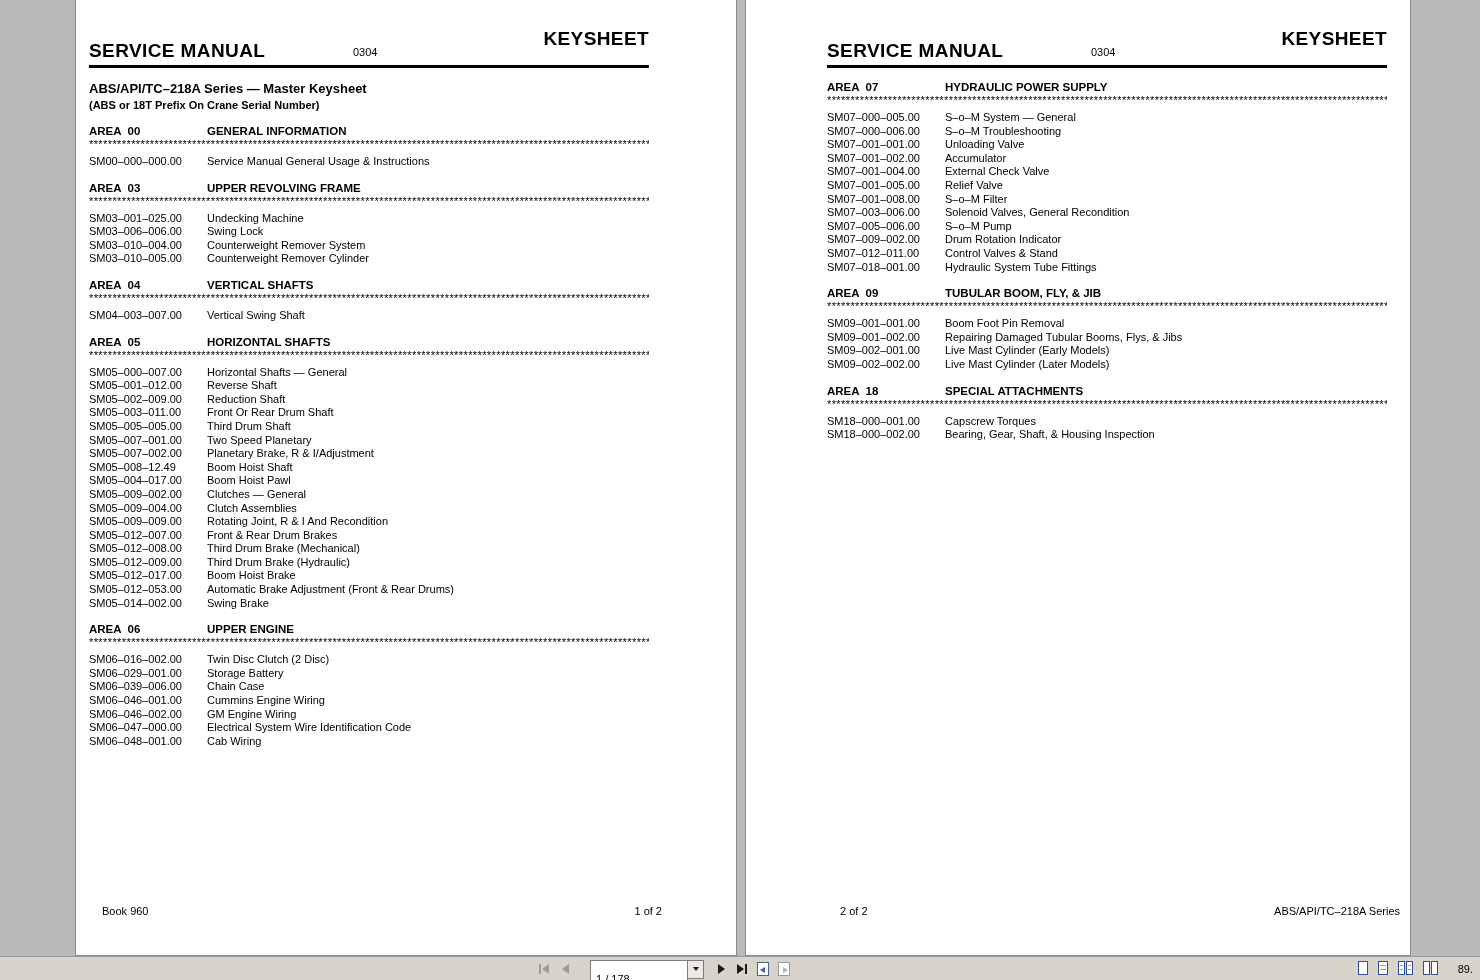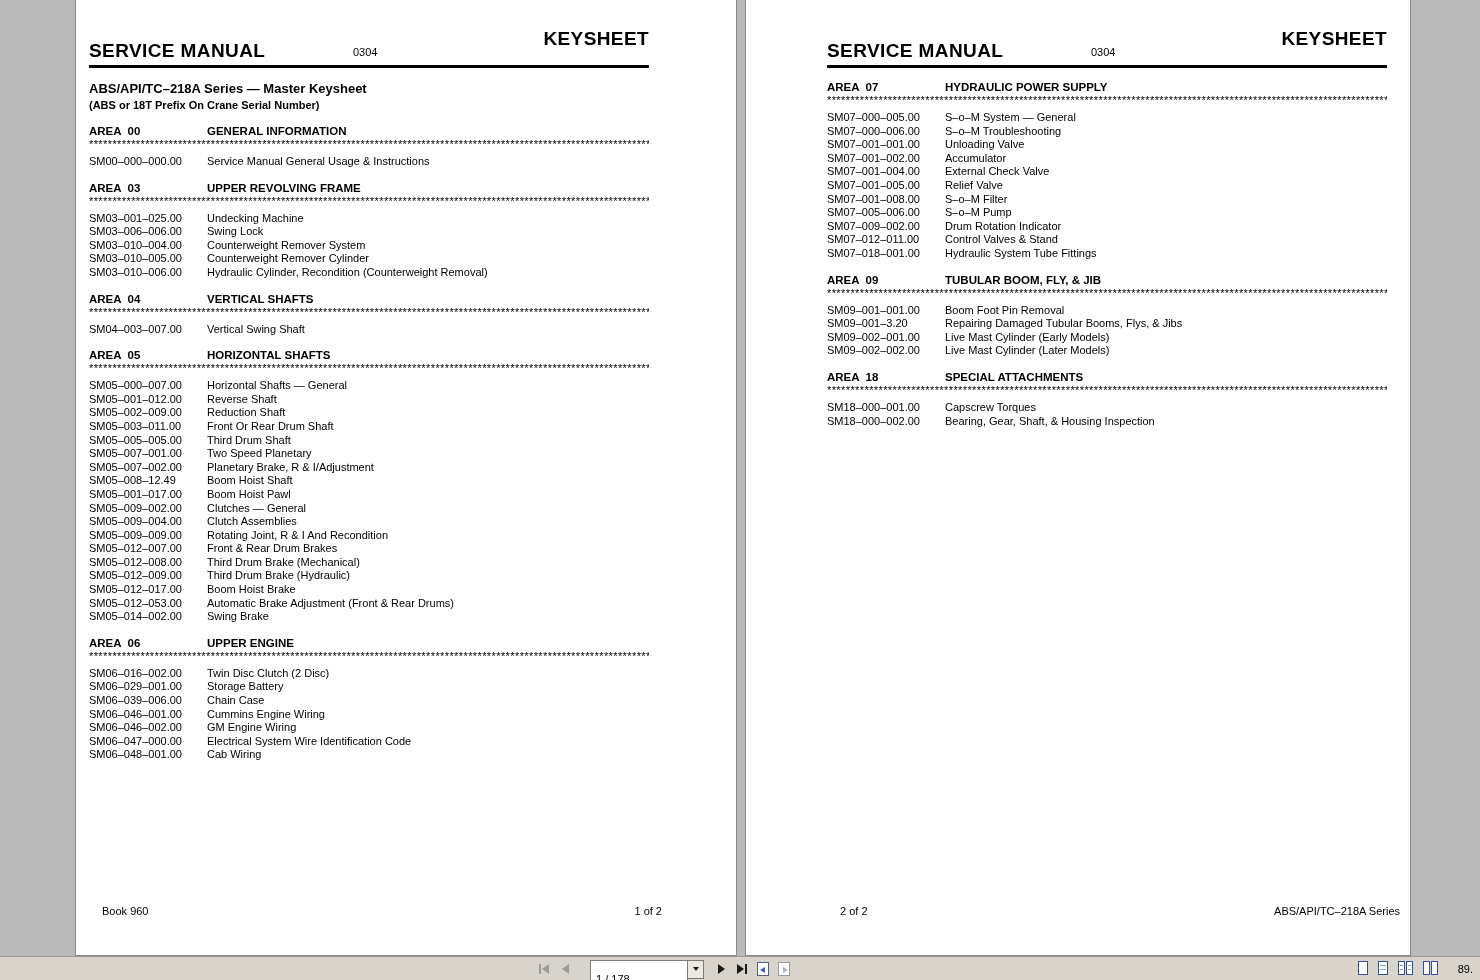--- a/index.html
+++ b/index.html
@@ -118,39 +118,38 @@
           <div class="stars">**********************************************************************************************************************************</div>
           <div class="item-row"><span class="item-code">SM00–000–000.00</span><span class="item-desc">Service Manual General Usage &amp; Instructions</span></div>
         </div>
         <div class="section">
           <div class="area-row"><span class="area-label">AREA  03</span><span class="area-name">UPPER REVOLVING FRAME</span></div>
           <div class="stars">**********************************************************************************************************************************</div>
           <div class="item-row"><span class="item-code">SM03–001–025.00</span><span class="item-desc">Undecking Machine</span></div>
           <div class="item-row"><span class="item-code">SM03–006–006.00</span><span class="item-desc">Swing Lock</span></div>
           <div class="item-row"><span class="item-code">SM03–010–004.00</span><span class="item-desc">Counterweight Remover System</span></div>
           <div class="item-row"><span class="item-code">SM03–010–005.00</span><span class="item-desc">Counterweight Remover Cylinder</span></div>
-          <div class="item-row"><span class="item-code">SM03–010–006.00</span><span class="item-desc">Hydraulic Cylinder, Recondition (Counterweight Removal)</span></div>
         </div>
         <div class="section">
           <div class="area-row"><span class="area-label">AREA  04</span><span class="area-name">VERTICAL SHAFTS</span></div>
           <div class="stars">**********************************************************************************************************************************</div>
           <div class="item-row"><span class="item-code">SM04–003–007.00</span><span class="item-desc">Vertical Swing Shaft</span></div>
         </div>
         <div class="section">
           <div class="area-row"><span class="area-label">AREA  05</span><span class="area-name">HORIZONTAL SHAFTS</span></div>
           <div class="stars">**********************************************************************************************************************************</div>
           <div class="item-row"><span class="item-code">SM05–000–007.00</span><span class="item-desc">Horizontal Shafts — General</span></div>
           <div class="item-row"><span class="item-code">SM05–001–012.00</span><span class="item-desc">Reverse Shaft</span></div>
           <div class="item-row"><span class="item-code">SM05–002–009.00</span><span class="item-desc">Reduction Shaft</span></div>
           <div class="item-row"><span class="item-code">SM05–003–011.00</span><span class="item-desc">Front Or Rear Drum Shaft</span></div>
           <div class="item-row"><span class="item-code">SM05–005–005.00</span><span class="item-desc">Third Drum Shaft</span></div>
           <div class="item-row"><span class="item-code">SM05–007–001.00</span><span class="item-desc">Two Speed Planetary</span></div>
           <div class="item-row"><span class="item-code">SM05–007–002.00</span><span class="item-desc">Planetary Brake, R &amp; I/Adjustment</span></div>
           <div class="item-row"><span class="item-code">SM05–008–12.49</span><span class="item-desc">Boom Hoist Shaft</span></div>
-          <div class="item-row"><span class="item-code">SM05–001–017.00</span><span class="item-desc">Boom Hoist Pawl</span></div>
+          <div class="item-row"><span class="item-code">SM05–004–017.00</span><span class="item-desc">Boom Hoist Pawl</span></div>
           <div class="item-row"><span class="item-code">SM05–009–002.00</span><span class="item-desc">Clutches — General</span></div>
           <div class="item-row"><span class="item-code">SM05–009–004.00</span><span class="item-desc">Clutch Assemblies</span></div>
           <div class="item-row"><span class="item-code">SM05–009–009.00</span><span class="item-desc">Rotating Joint, R &amp; I And Recondition</span></div>
           <div class="item-row"><span class="item-code">SM05–012–007.00</span><span class="item-desc">Front &amp; Rear Drum Brakes</span></div>
           <div class="item-row"><span class="item-code">SM05–012–008.00</span><span class="item-desc">Third Drum Brake (Mechanical)</span></div>
           <div class="item-row"><span class="item-code">SM05–012–009.00</span><span class="item-desc">Third Drum Brake (Hydraulic)</span></div>
           <div class="item-row"><span class="item-code">SM05–012–017.00</span><span class="item-desc">Boom Hoist Brake</span></div>
           <div class="item-row"><span class="item-code">SM05–012–053.00</span><span class="item-desc">Automatic Brake Adjustment (Front &amp; Rear Drums)</span></div>
           <div class="item-row"><span class="item-code">SM05–014–002.00</span><span class="item-desc">Swing Brake</span></div>
         </div>
@@ -185,30 +184,31 @@
         <div class="section">
           <div class="area-row"><span class="area-label">AREA  07</span><span class="area-name">HYDRAULIC POWER SUPPLY</span></div>
           <div class="stars">**********************************************************************************************************************************</div>
           <div class="item-row"><span class="item-code">SM07–000–005.00</span><span class="item-desc">S–o–M System — General</span></div>
           <div class="item-row"><span class="item-code">SM07–000–006.00</span><span class="item-desc">S–o–M Troubleshooting</span></div>
           <div class="item-row"><span class="item-code">SM07–001–001.00</span><span class="item-desc">Unloading Valve</span></div>
           <div class="item-row"><span class="item-code">SM07–001–002.00</span><span class="item-desc">Accumulator</span></div>
           <div class="item-row"><span class="item-code">SM07–001–004.00</span><span class="item-desc">External Check Valve</span></div>
           <div class="item-row"><span class="item-code">SM07–001–005.00</span><span class="item-desc">Relief Valve</span></div>
           <div class="item-row"><span class="item-code">SM07–001–008.00</span><span class="item-desc">S–o–M Filter</span></div>
+          <div class="item-row"><span class="item-code">SM07–003–006.00</span><span class="item-desc">Solenoid Valves, General Recondition</span></div>
           <div class="item-row"><span class="item-code">SM07–005–006.00</span><span class="item-desc">S–o–M Pump</span></div>
           <div class="item-row"><span class="item-code">SM07–009–002.00</span><span class="item-desc">Drum Rotation Indicator</span></div>
           <div class="item-row"><span class="item-code">SM07–012–011.00</span><span class="item-desc">Control Valves &amp; Stand</span></div>
           <div class="item-row"><span class="item-code">SM07–018–001.00</span><span class="item-desc">Hydraulic System Tube Fittings</span></div>
         </div>
         <div class="section">
           <div class="area-row"><span class="area-label">AREA  09</span><span class="area-name">TUBULAR BOOM, FLY, &amp; JIB</span></div>
           <div class="stars">**********************************************************************************************************************************</div>
           <div class="item-row"><span class="item-code">SM09–001–001.00</span><span class="item-desc">Boom Foot Pin Removal</span></div>
-          <div class="item-row"><span class="item-code">SM09–001–3.20</span><span class="item-desc">Repairing Damaged Tubular Booms, Flys, &amp; Jibs</span></div>
+          <div class="item-row"><span class="item-code">SM09–001–002.00</span><span class="item-desc">Repairing Damaged Tubular Booms, Flys, &amp; Jibs</span></div>
           <div class="item-row"><span class="item-code">SM09–002–001.00</span><span class="item-desc">Live Mast Cylinder (Early Models)</span></div>
           <div class="item-row"><span class="item-code">SM09–002–002.00</span><span class="item-desc">Live Mast Cylinder (Later Models)</span></div>
         </div>
         <div class="section">
           <div class="area-row"><span class="area-label">AREA  18</span><span class="area-name">SPECIAL ATTACHMENTS</span></div>
           <div class="stars">**********************************************************************************************************************************</div>
           <div class="item-row"><span class="item-code">SM18–000–001.00</span><span class="item-desc">Capscrew Torques</span></div>
           <div class="item-row"><span class="item-code">SM18–000–002.00</span><span class="item-desc">Bearing, Gear, Shaft, &amp; Housing Inspection</span></div>
         </div>
       </div>

